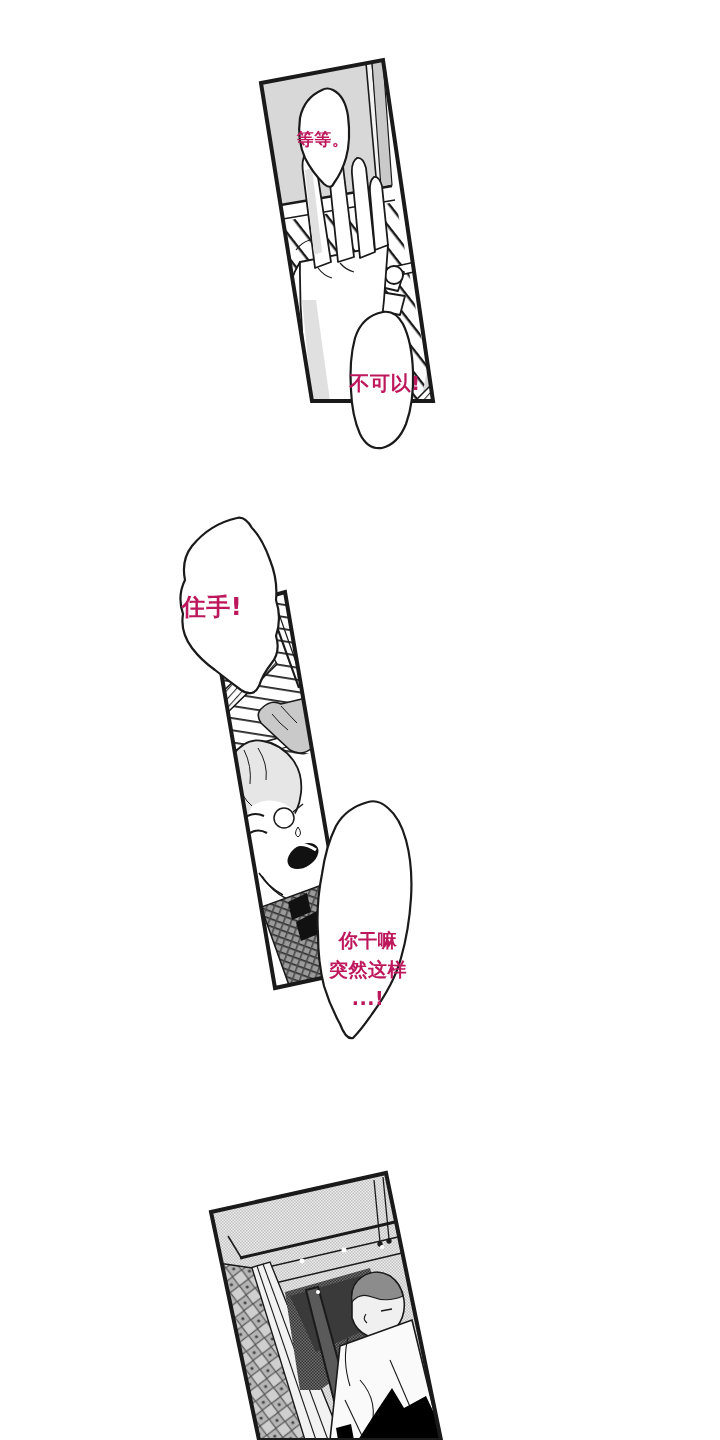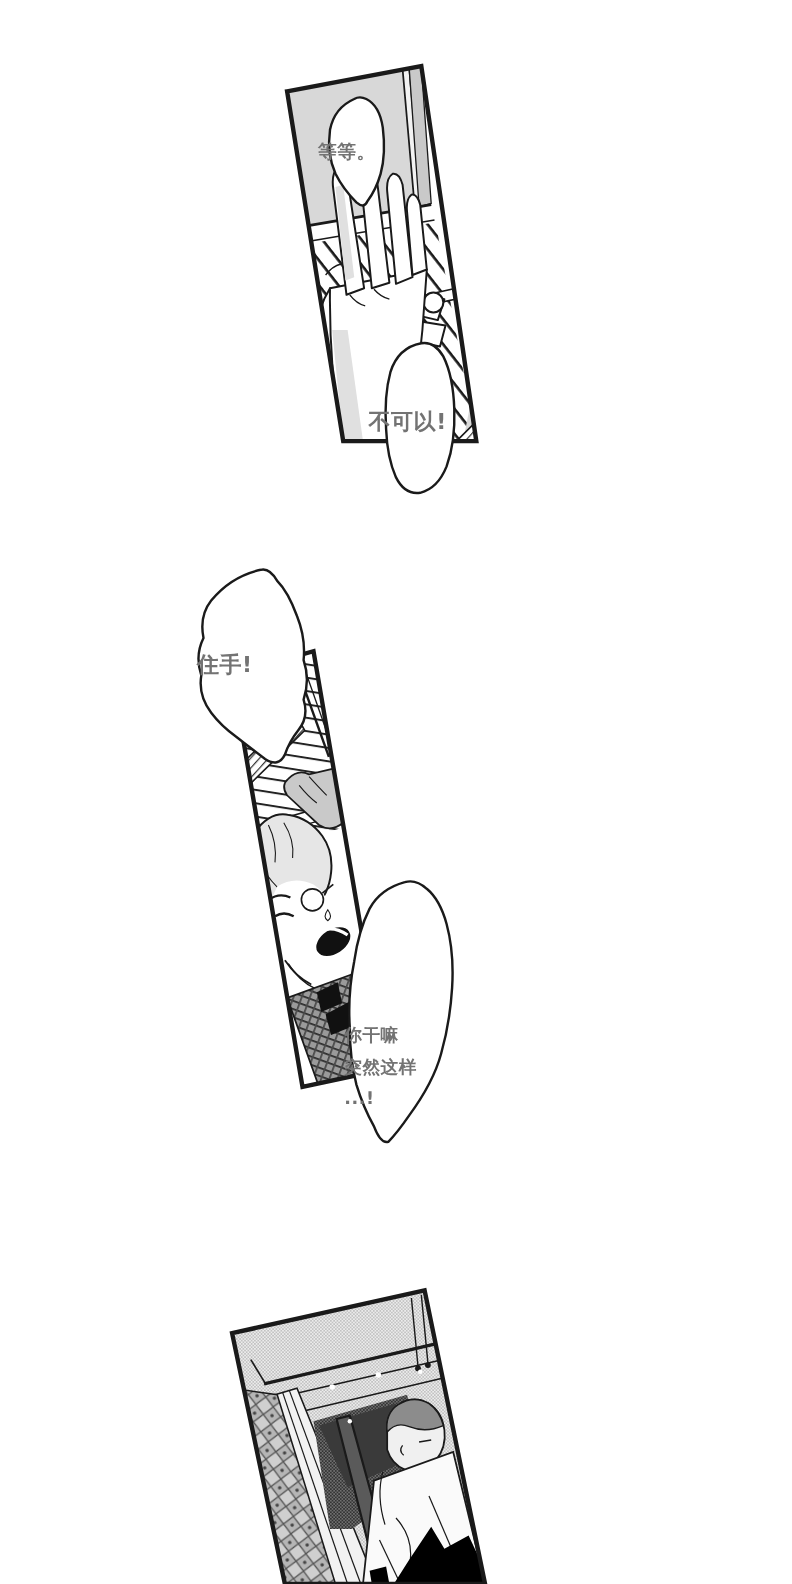--- a/index.html
+++ b/index.html
@@ -4,31 +4,31 @@
 <style>
   html,body{margin:0;padding:0;}
   body{
     width:720px;height:1440px;position:relative;overflow:hidden;
     background:#ffffff;
     font-family:"DejaVu Sans","Liberation Sans",sans-serif;
   }
   #art{position:absolute;left:0;top:0;width:720px;height:1440px;}
   .bubble-text{
     position:absolute;
-    color:#737373;
+    color:#be185d;
     font-weight:700;
-    text-align:left;
+    text-align:center;
     letter-spacing:0.5px;
     line-height:1.25;
     white-space:nowrap;
   }
   .bt-1{left:289px;top:129px;width:68px;font-size:17px;}
   .bt-2{left:335px;top:371px;width:100px;font-size:20px;}
-  .bt-3{left:179px;top:592px;width:94px;font-size:20px;}
-  .bt-4{left:313px;top:926px;width:110px;font-size:16px;line-height:29px;}
+  .bt-3{left:165px;top:592px;width:94px;font-size:24px;}
+  .bt-4{left:313px;top:926px;width:110px;font-size:19px;line-height:29px;}
   .bt-4 .line{display:block;}
 </style>
 </head>
 <body>
 
 <svg id="art" viewBox="0 0 720 1440" xmlns="http://www.w3.org/2000/svg">
   <defs>
     <clipPath id="clip1">
         <polygon points="261,83 383,60 433,401 312,401"></polygon>
       </clipPath>

